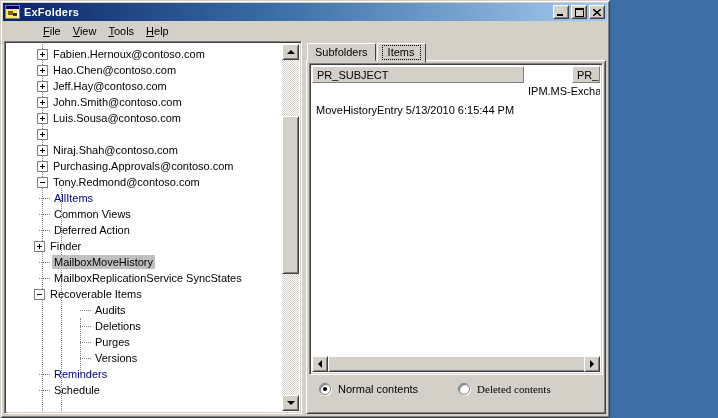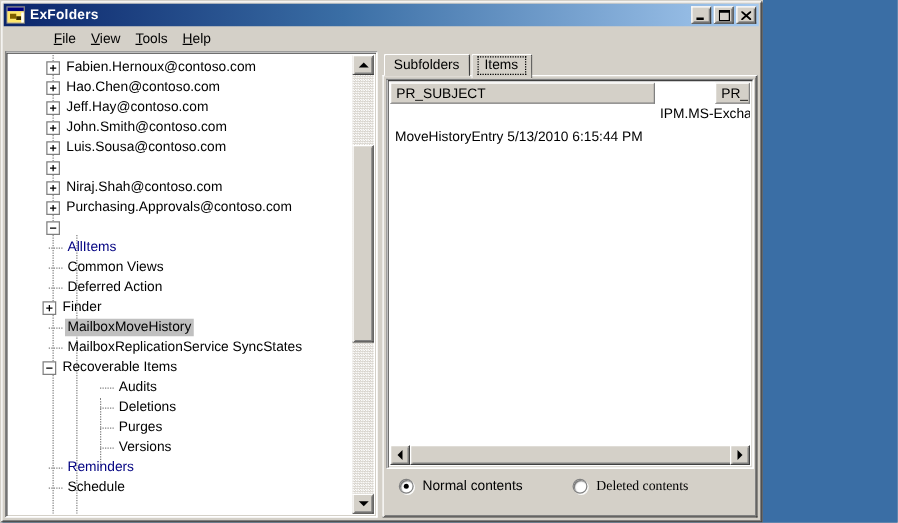--- a/index.html
+++ b/index.html
@@ -231,20 +231,21 @@
           <span class="expbox">
             <span class="eh"></span>
             <span class="ev"></span>
           </span>
           <span class="tlabel">Purchasing.Approvals@contoso.com</span>
         </div>
         <div class="trow lvl1">
           <span class="expbox">
             <span class="eh"></span>
           </span>
+          <span class="tlabel">Tony.Redmond@contoso.com</span>
         </div>
         <div class="trow lvl2 blue">
           <span class="stub"></span>
           <span class="tlabel">AllItems</span>
         </div>
         <div class="trow lvl2">
           <span class="stub"></span>
           <span class="tlabel">Common Views</span>
         </div>
         <div class="trow lvl2">

